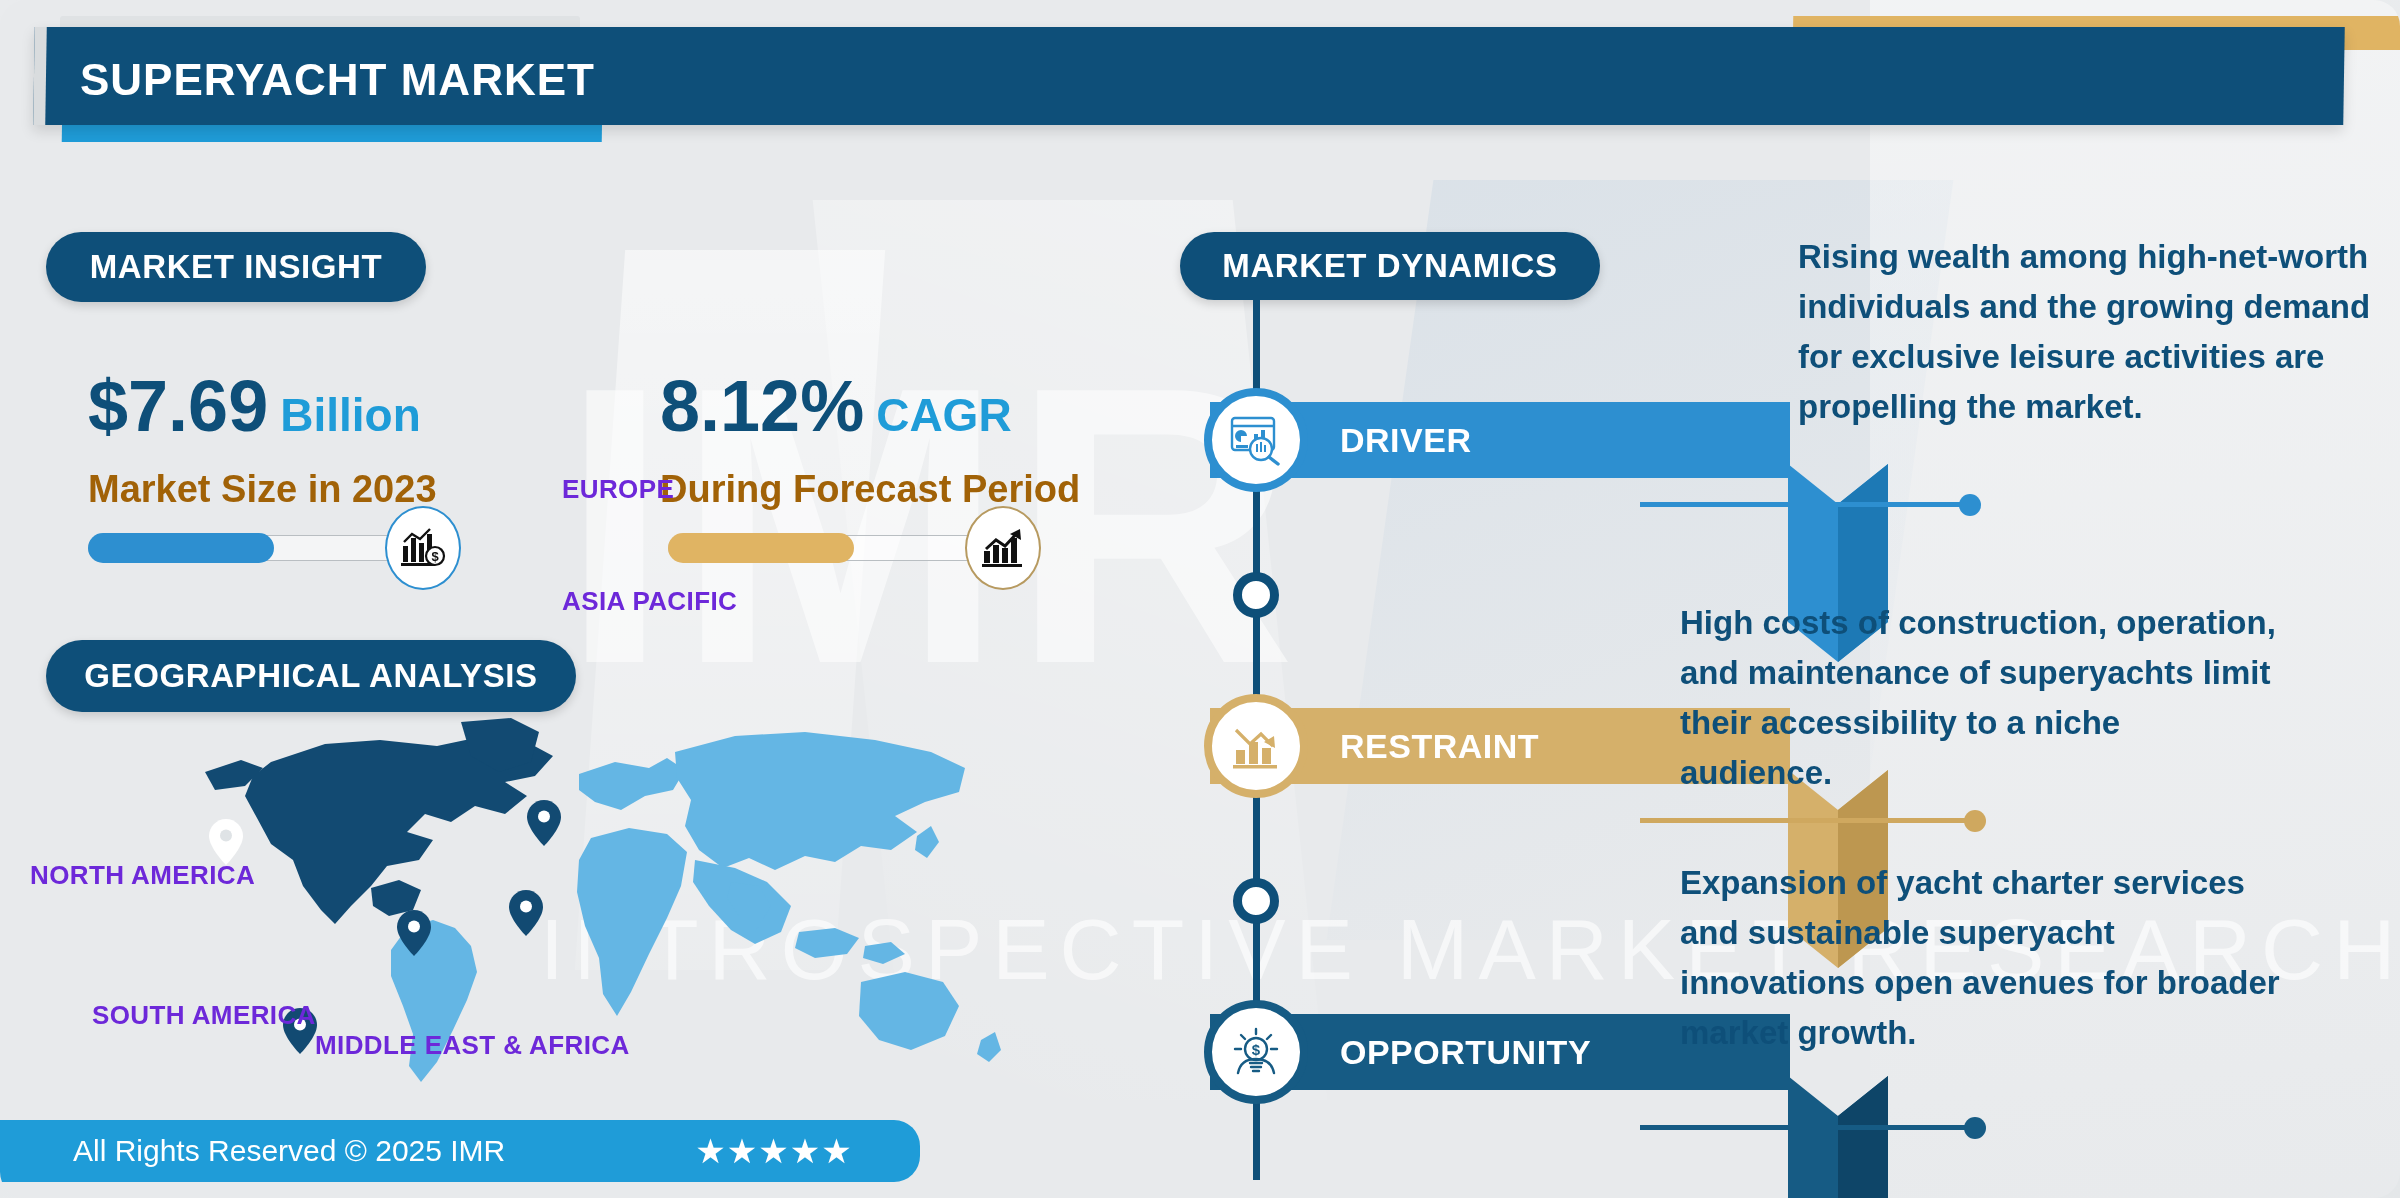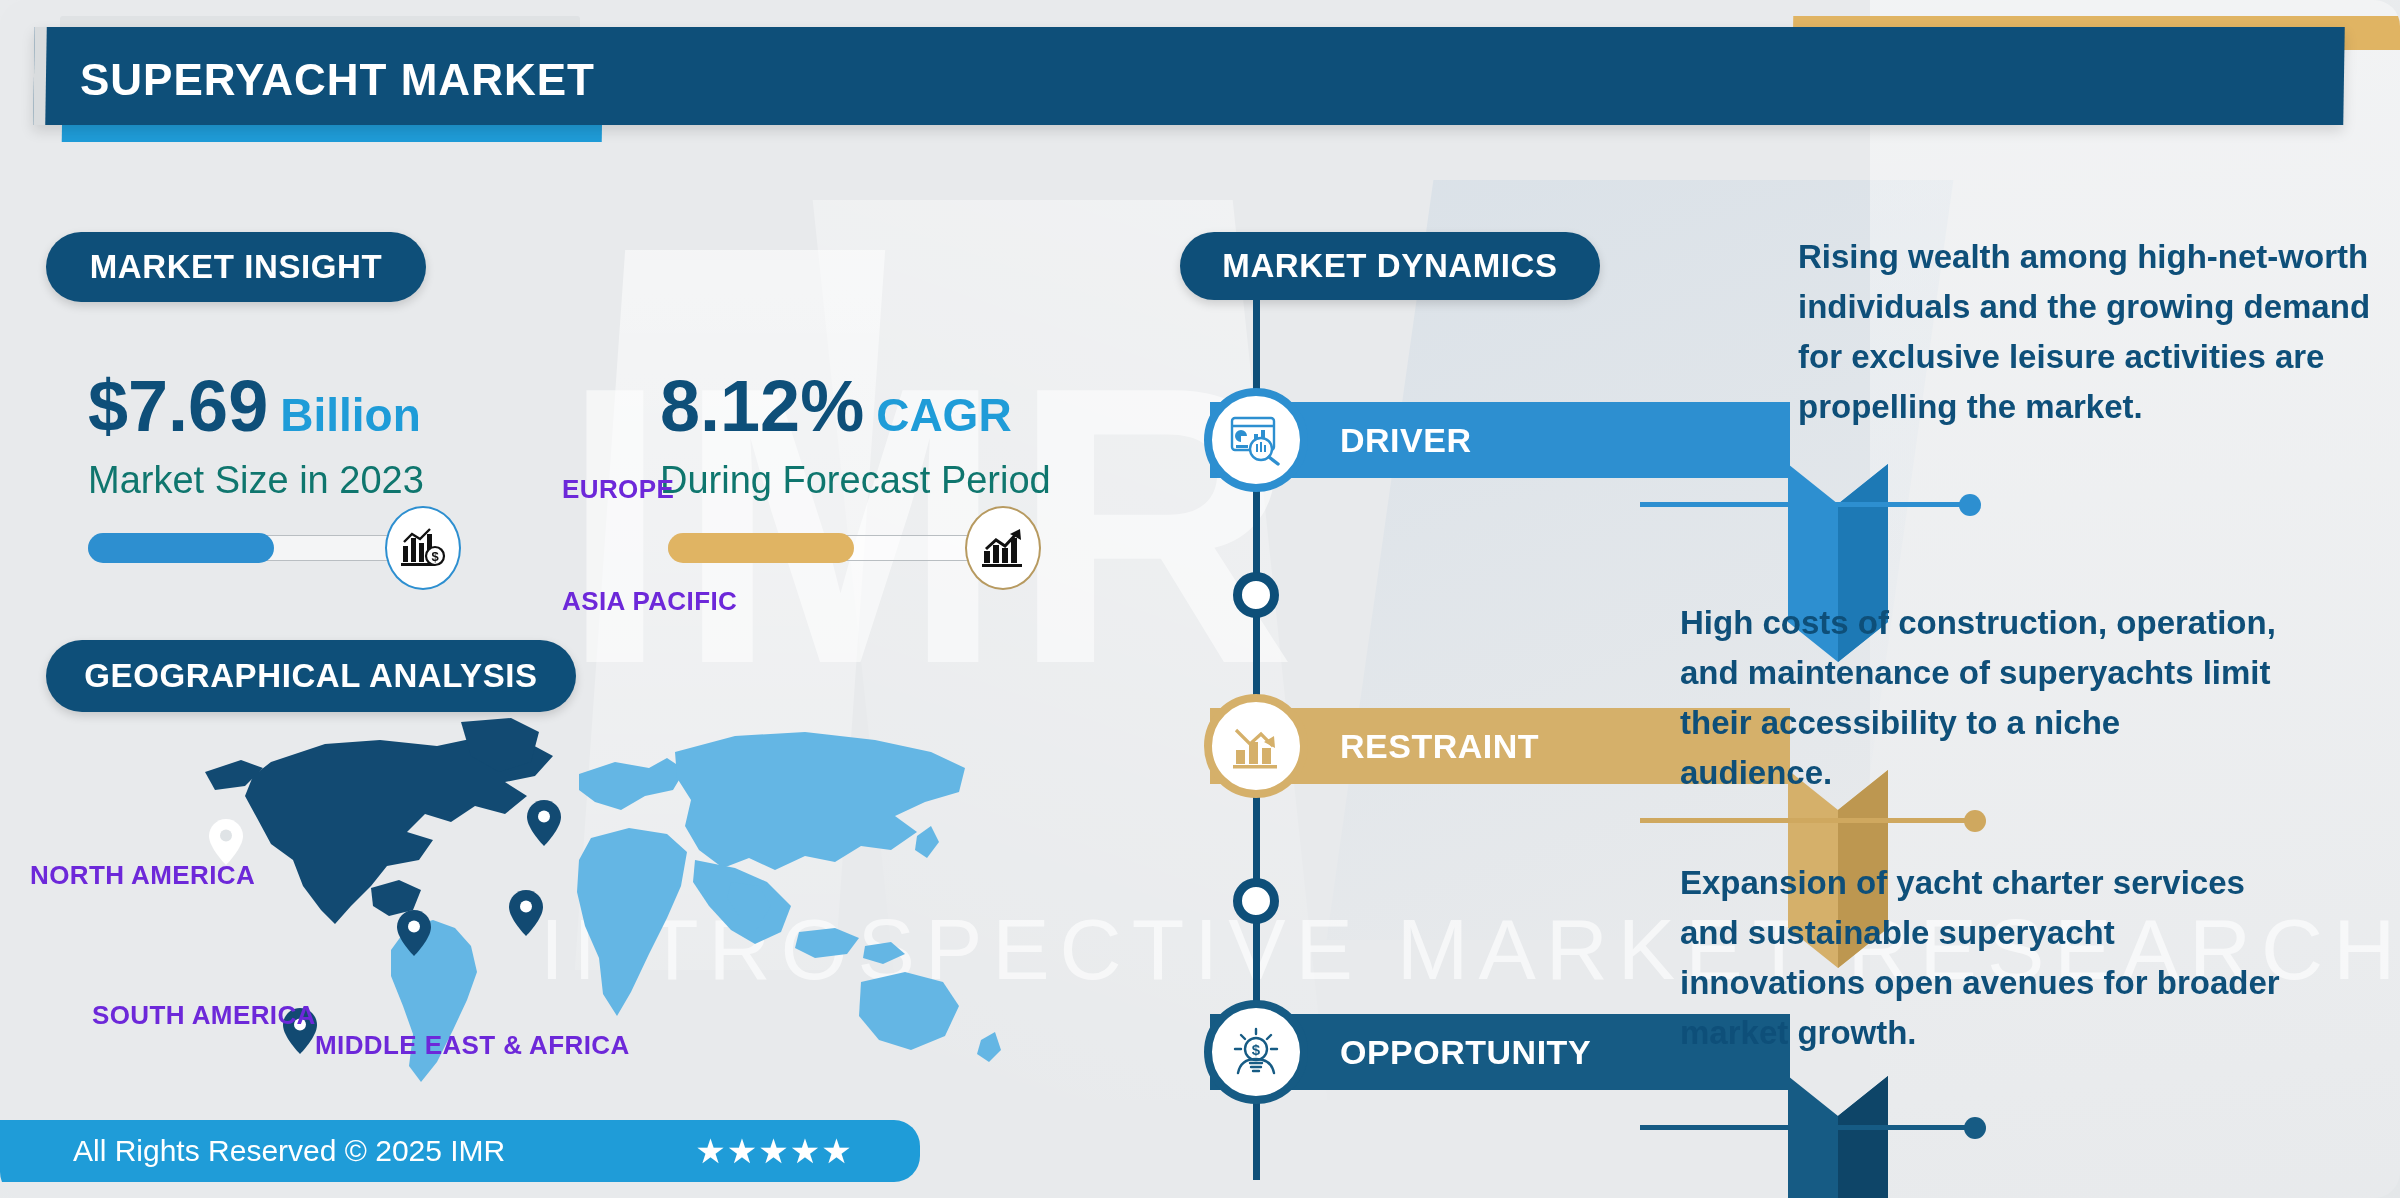--- a/index.html
+++ b/index.html
@@ -57,21 +57,21 @@
           font-size:33px; font-weight:600; letter-spacing:.6px;
           box-shadow:0 4px 10px rgba(0,0,0,.15); }
   #pill-insight { left:46px; top:232px; width:380px; height:70px; }
   #pill-geo     { left:46px; top:640px; width:530px; height:72px; }
   #pill-dyn     { left:1180px; top:232px; width:420px; height:68px; }
 
   
   .kpi { position:absolute; }
   .kpi .big { font-size:72px; font-weight:700; color:#0e4f79; display:inline; vertical-align:baseline; }
   .kpi .unit { font-size:46px; font-weight:600; color:#1f9cd8; display:inline; margin-left:12px;margin-top:28px; }
-  .kpi .sub { font-size:38px; font-weight:400; color:#0f766e; margin-top:12px; }
+  .kpi .sub { font-size:38px; font-weight:700; color:#a16207; margin-top:21px; }
   #kpi-size { left:88px; top:365px; width:520px; }
   #kpi-cagr { left:660px; top:365px; width:560px; }
 
   .track { position:absolute; height:26px; border-radius:14px;
            border:1px solid #b9bec2; background:rgba(255,255,255,.5); }
   .fill  { position:absolute; height:30px; border-radius:16px; }
   #track-size { left:88px; top:535px; width:320px; }
   #fill-size  { left:88px; top:533px; width:186px; background:#2d8fd0; }
   #track-cagr { left:668px; top:535px; width:320px; }
   #fill-cagr  { left:668px; top:533px; width:186px; background:#e0b463; }

